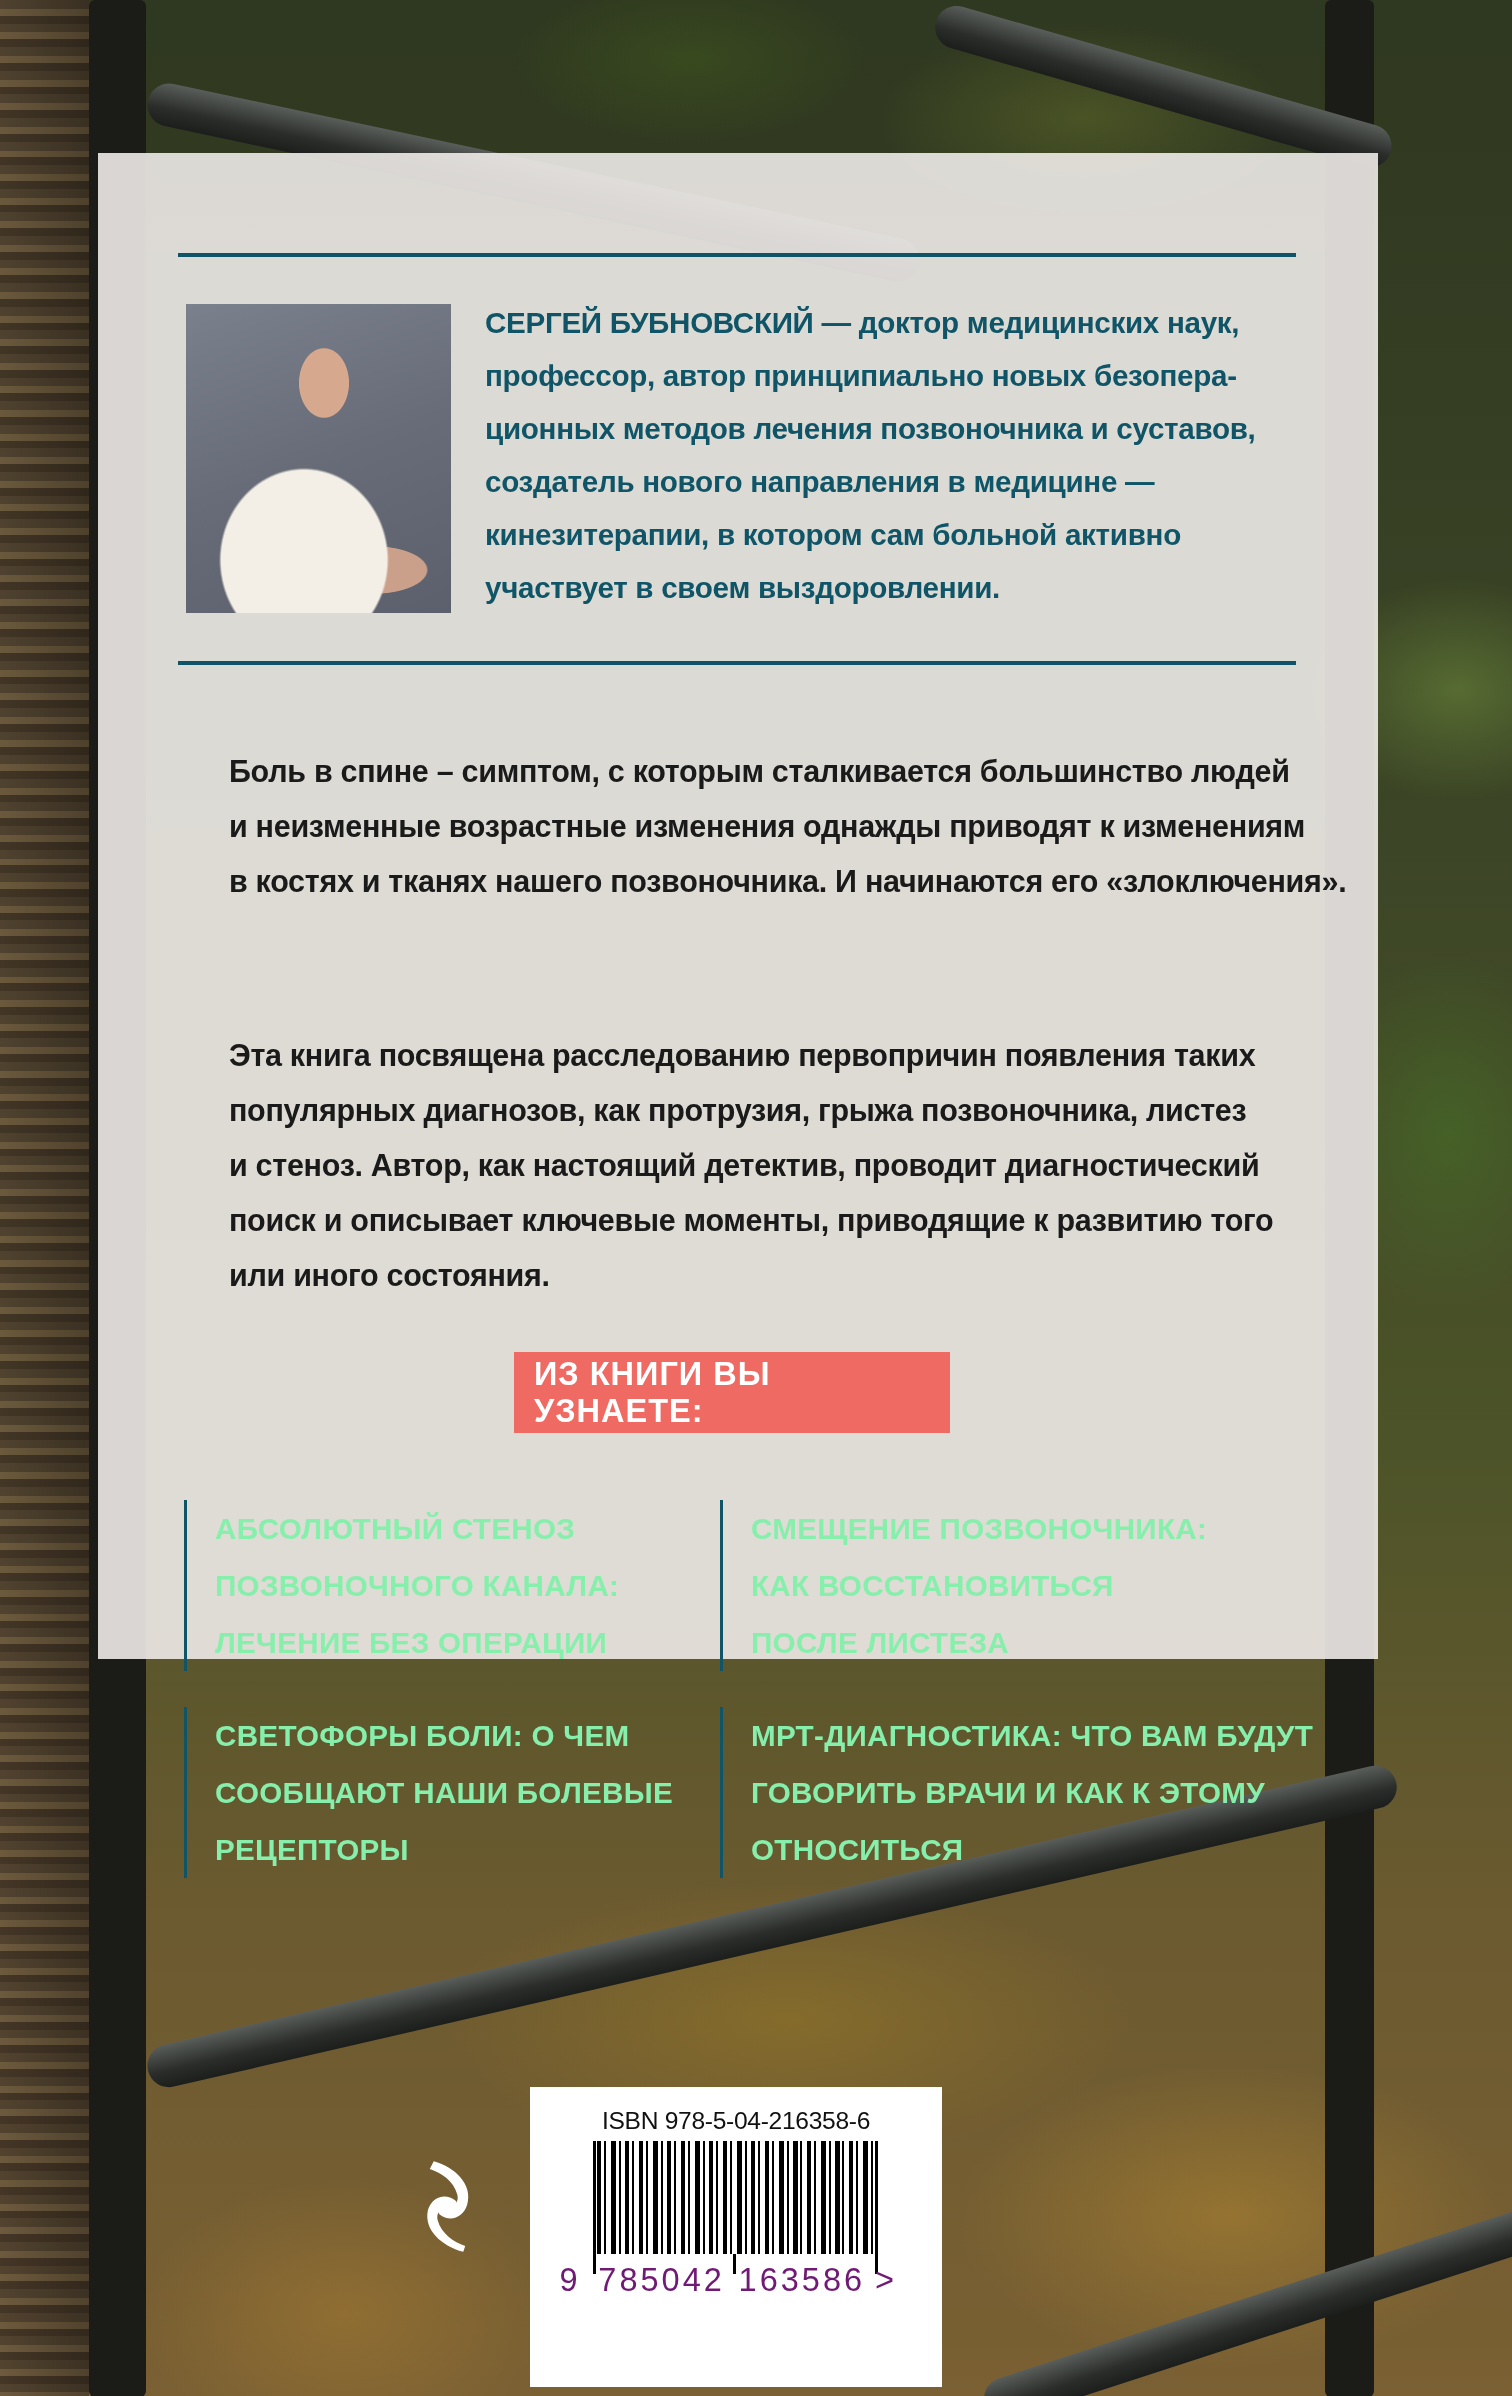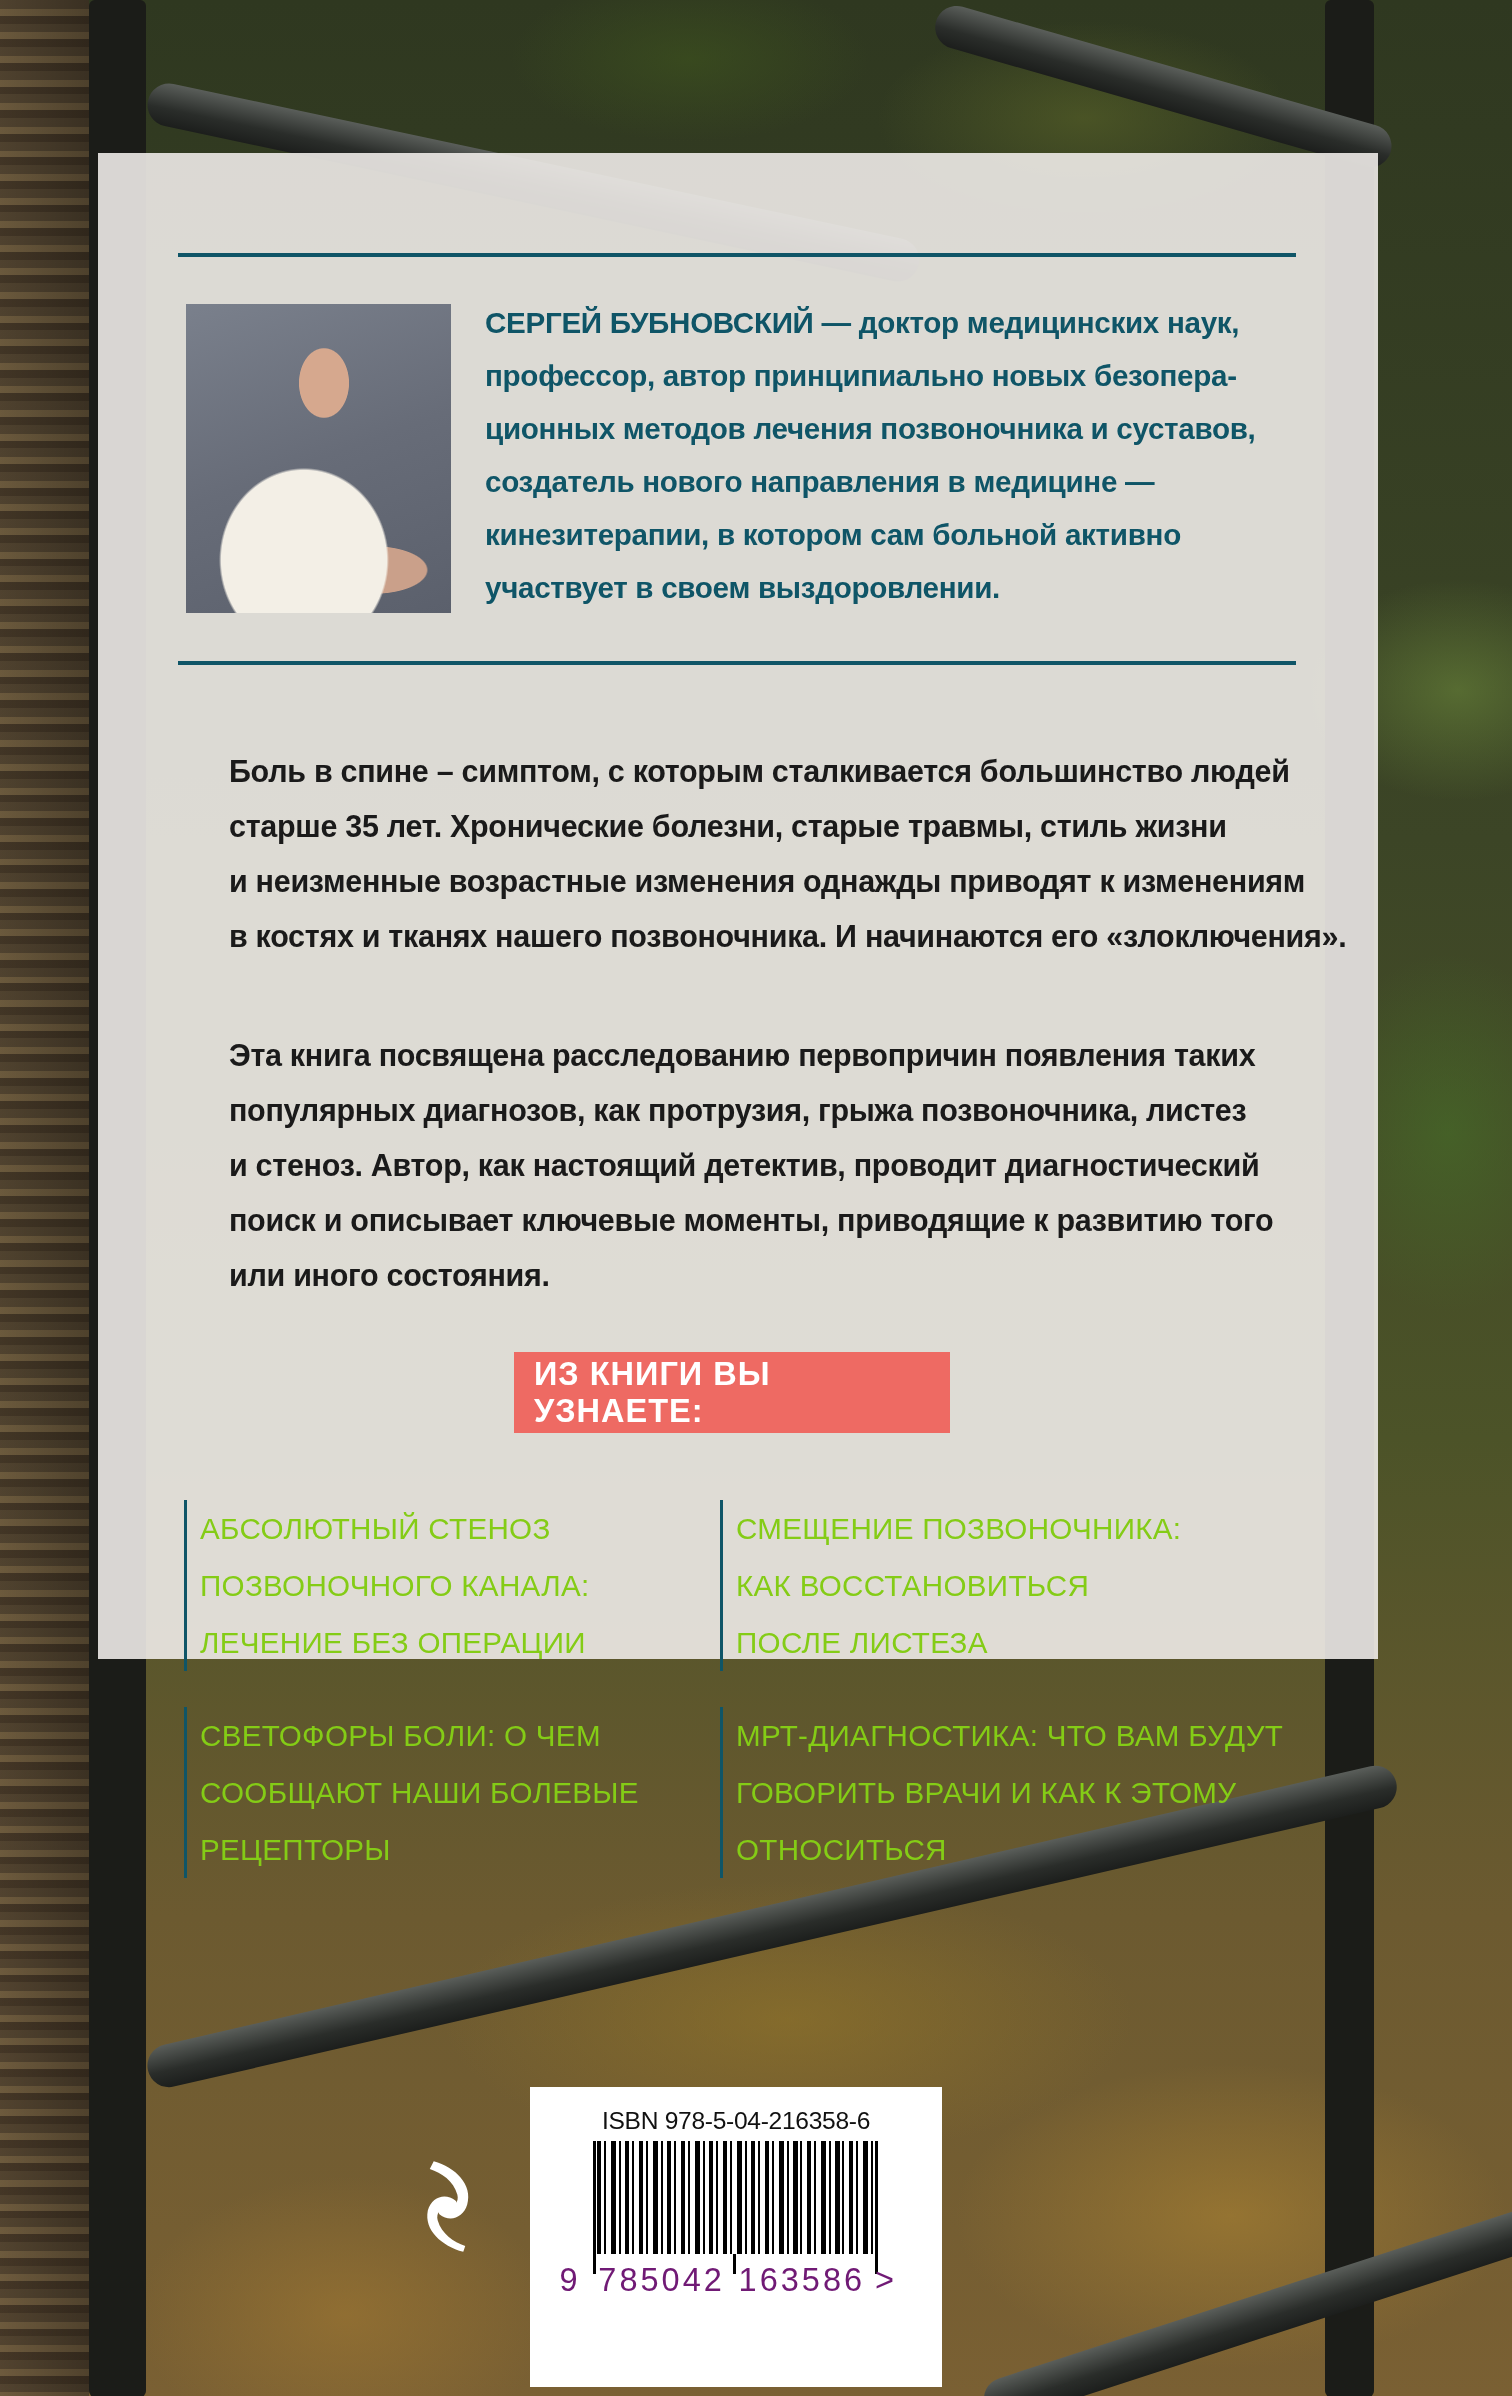--- a/index.html
+++ b/index.html
@@ -82,22 +82,22 @@
   .learn-badge {
     position: absolute; left: 416px; top: 1199px; width: 416px; height: 81px;
     background: #ee6a63; color: #ffffff; font-weight: bold; font-size: 32.5px;
     display: flex; align-items: center; justify-content: center;
     letter-spacing: 1px;
     padding-left: 20px;
   }
 
   .feature {
     position: absolute; width: 512px;
-    border-left: 3.9px solid #0f5567; padding-left: 13px;
-    color: #84cc16; font-weight: normal; font-size: 29.6px; line-height: 57px;
+    border-left: 3.9px solid #0f5567; padding-left: 28px;
+    color: #86efac; font-weight: bold; font-size: 29.6px; line-height: 57px;
     text-transform: uppercase; letter-spacing: 0.3px;
   }
   .feature.f1 { left: 86px;  top: 1347px; }
   .feature.f2 { left: 622px; top: 1347px; }
   .feature.f3 { left: 86px;  top: 1554px; }
   .feature.f4 { left: 622px; top: 1554px; }
   .feature div { white-space: nowrap; }
 
   
   .publisher-logo { position: absolute; left: 416px; top: 2157px; width: 65px; height: 99px; }
@@ -150,21 +150,20 @@
     <div>ционных методов лечения позвоночника и суставов,</div>
     <div>создатель нового направления в медицине —</div>
     <div>кинезитерапии, в котором сам больной активно</div>
     <div>участвует в своем выздоровлении.</div>
   </div>
 
   <div class="rule bottom"></div>
 
   <div class="paragraph p1">
     <div>Боль в спине – симптом, с которым сталкивается большинство людей</div>
-    <div>старше 35 лет. Хронические болезни, старые травмы, стиль жизни</div>
     <div>и неизменные возрастные изменения однажды приводят к изменениям</div>
     <div>в костях и тканях нашего позвоночника. И начинаются его «злоключения».</div>
   </div>
 
   <div class="paragraph p2">
     <div>Эта книга посвящена расследованию первопричин появления таких</div>
     <div>популярных диагнозов, как протрузия, грыжа позвоночника, листез</div>
     <div>и стеноз. Автор, как настоящий детектив, проводит диагностический</div>
     <div>поиск и описывает ключевые моменты, приводящие к развитию того</div>
     <div>или иного состояния.</div>

